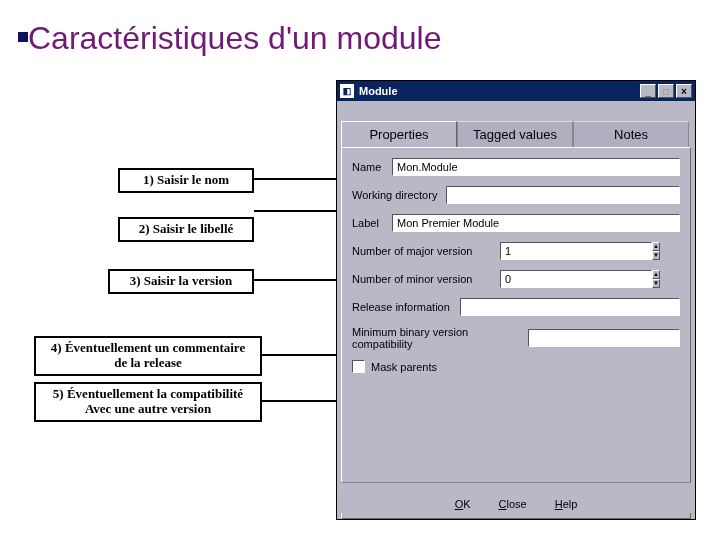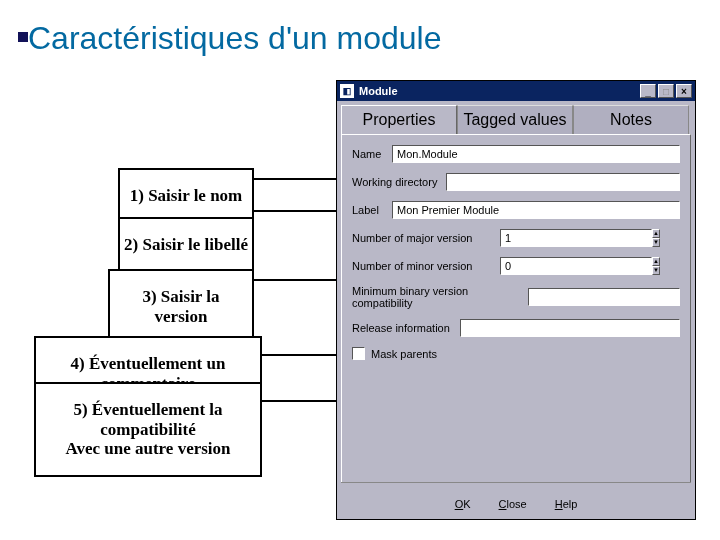--- a/index.html
+++ b/index.html
@@ -10,39 +10,39 @@
     width: 720px;
     height: 540px;
     position: relative;
     overflow: hidden;
   }
   .slide-title {
     position: absolute;
     top: 20px;
     left: 28px;
     font-size: 32px;
-    color: #0369a1;
+    color: #701a75;
   }
   .bullet {
     position: absolute;
     left: 18px;
     top: 32px;
     width: 10px;
     height: 10px;
     background: #121258;
   }
   .annot {
     position: absolute;
     border: 2px solid #000;
     background: #fff;
     font-family: "Times New Roman", serif;
     font-weight: bold;
-    font-size: 17px;
+    font-size: 13px;
     text-align: center;
-    padding: 16px 4px;
+    padding: 3px 4px;
     line-height: 1.15;
   }
   .arrow {
     position: absolute;
     height: 2px;
     background: #000;
   }
   .arrow::after {
     content: "";
     position: absolute;
@@ -100,23 +100,23 @@
     border-bottom-color: #555;
     display: flex;
     align-items: center;
     justify-content: center;
     font-size: 10px;
     color: #000;
   }
   .win-btn.disabled { color: #888; }
   .tabs {
     display: flex;
-    margin-top: 4px;
+    margin-top: 20px;
     margin-left: 4px;
-    font-size: 16px;
+    font-size: 13px;
   }
   .tab {
     padding: 5px 0;
     width: 116px;
     text-align: center;
     background: #b0afc0;
     border: 1px solid #888;
     border-bottom: none;
     position: relative;
   }
@@ -280,26 +280,26 @@
       <div class="spin-wrap">
         <input class="txt" value="0" style="">
         <div class="spin-btns">
           <div class="spin-b">▲</div>
           <div class="spin-b">▼</div>
         </div>
       </div>
     </div>
 
     <div class="row">
+      <label style="width:108px">Release information</label>
+      <input class="txt" value="" style="">
+    </div>
+
+    <div class="row">
       <label style="width:186px">Minimum binary version compatibility</label>
-      <input class="txt" value="" style="">
-    </div>
-
-    <div class="row">
-      <label style="width:108px">Release information</label>
       <input class="txt" value="" style="">
     </div>
 
     <div class="row">
       <div class="check"></div>
       <span>Mask parents</span>
     </div>
 
   </div>
 

